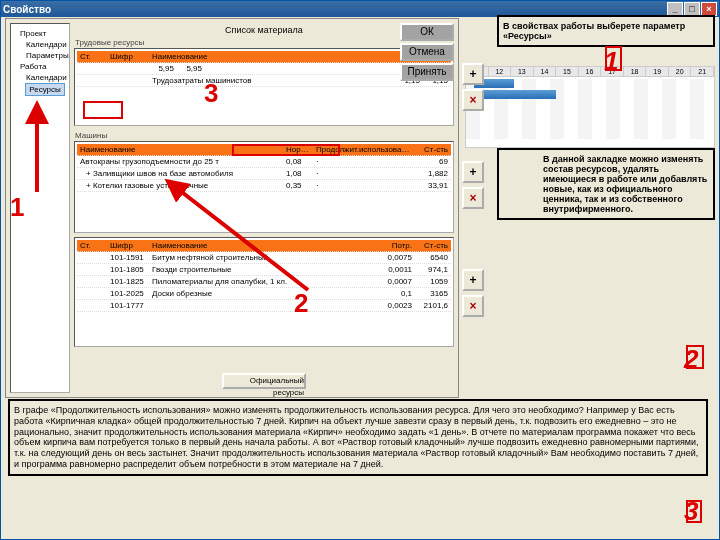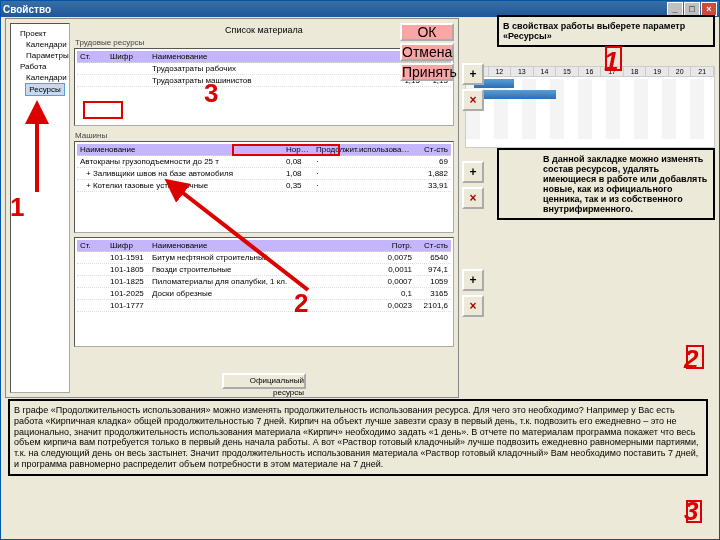--- a/index.html
+++ b/index.html
@@ -14,36 +14,36 @@
 .tree{width:60px;background:#fff;border:1px inset #aaa;padding:4px;font-size:8px;}
 .tree-item{padding:1px;margin-left:4px;}
 .tree-sel{background:#c6d9f0;border:1px solid #5a9ed6;text-align:center;}
 .main-area{flex:1;margin-left:4px;position:relative;}
 .tab-label{font-size:9px;padding:2px 6px;}
 .panel{background:#fff;border:1px inset #aaa;padding:2px;margin-bottom:4px;}
 .panel-top{height:78px;}
 .panel-mid{height:92px;}
 .panel-bot{height:110px;}
 .row{display:flex;gap:2px;font-size:8px;padding:1px;border-bottom:1px dotted #ddd;}
-.row-head{background:#c4b5fd;font-weight:normal;}
+.row-head{background:#f97316;font-weight:normal;}
 .cell{padding:0 2px;white-space:nowrap;overflow:hidden;text-overflow:ellipsis;}
 .c-code{width:40px;}
 .c-short{width:28px;}
 .c-long{flex:1;}
 .c-num{width:26px;text-align:right;}
 .c-num2{width:34px;text-align:right;}
 .c-norm{width:28px;}
 .sidebtns{position:absolute;right:-30px;display:flex;flex-direction:column;gap:4px;}
 .sidebtns.top{top:40px;}
 .sidebtns.mid{top:138px;}
 .sidebtns.bot{top:246px;}
 .sqbtn{width:22px;height:22px;background:#ece9d8;border:2px outset #fff;text-align:center;line-height:18px;font-weight:bold;font-size:12px;cursor:pointer;}
 .sqbtn.x{color:#a00;}
 .rightbtns{position:absolute;right:4px;top:4px;display:flex;flex-direction:column;gap:2px;}
-.rbtn{width:54px;height:18px;background:#fca5a5;border:2px outset #fff;font-size:14px;text-align:center;line-height:14px;}
+.rbtn{width:54px;height:18px;background:#a3a3a3;border:2px outset #fff;font-size:10px;text-align:center;line-height:14px;}
 .bottom-btn{position:absolute;bottom:4px;left:50%;transform:translateX(-50%);width:84px;height:16px;background:#ece9d8;border:2px outset #fff;font-size:8px;text-align:right;line-height:12px;}
 .callout{position:absolute;background:#ece9d8;border:2px solid #000;padding:4px;font-size:9px;font-weight:bold;z-index:10;}
 .callout.c1{top:15px;left:497px;width:218px;}
 .callout.c2{top:148px;left:497px;width:218px;padding-left:44px;}
 .callout.c3{top:399px;left:8px;width:700px;font-weight:normal;font-size:9px;line-height:1.2;}
 .bignum{position:absolute;font-family:'Arial Black',sans-serif;font-size:26px;color:#d00;font-weight:900;z-index:20;}
 .bignum.n1a{top:46px;left:604px;font-style:italic;}
 .bignum.n3{top:78px;left:204px;}
 .bignum.n1b{top:192px;left:10px;}
 .bignum.n2a{top:288px;left:294px;}
@@ -119,21 +119,20 @@
         <div class="row row-head">
           <span class="cell c-short">Ст.</span>
           <span class="cell c-code">Шифр</span>
           <span class="cell c-long">Наименование</span>
           <span class="cell c-num">Ед</span>
           <span class="cell c-num">Ед</span>
         </div>
         <div class="row">
             <span class="cell c-short"></span>
             <span class="cell c-code"></span>
-            <span class="cell c-long">Трудозатраты рабочих</span>
             <span class="cell c-num">5,95</span>
             <span class="cell c-num">5,95</span>
           </div>
         <div class="row">
             <span class="cell c-short"></span>
             <span class="cell c-code"></span>
             <span class="cell c-long">Трудозатраты машинистов</span>
             <span class="cell c-num">1,15</span>
             <span class="cell c-num">1,15</span>
           </div>

